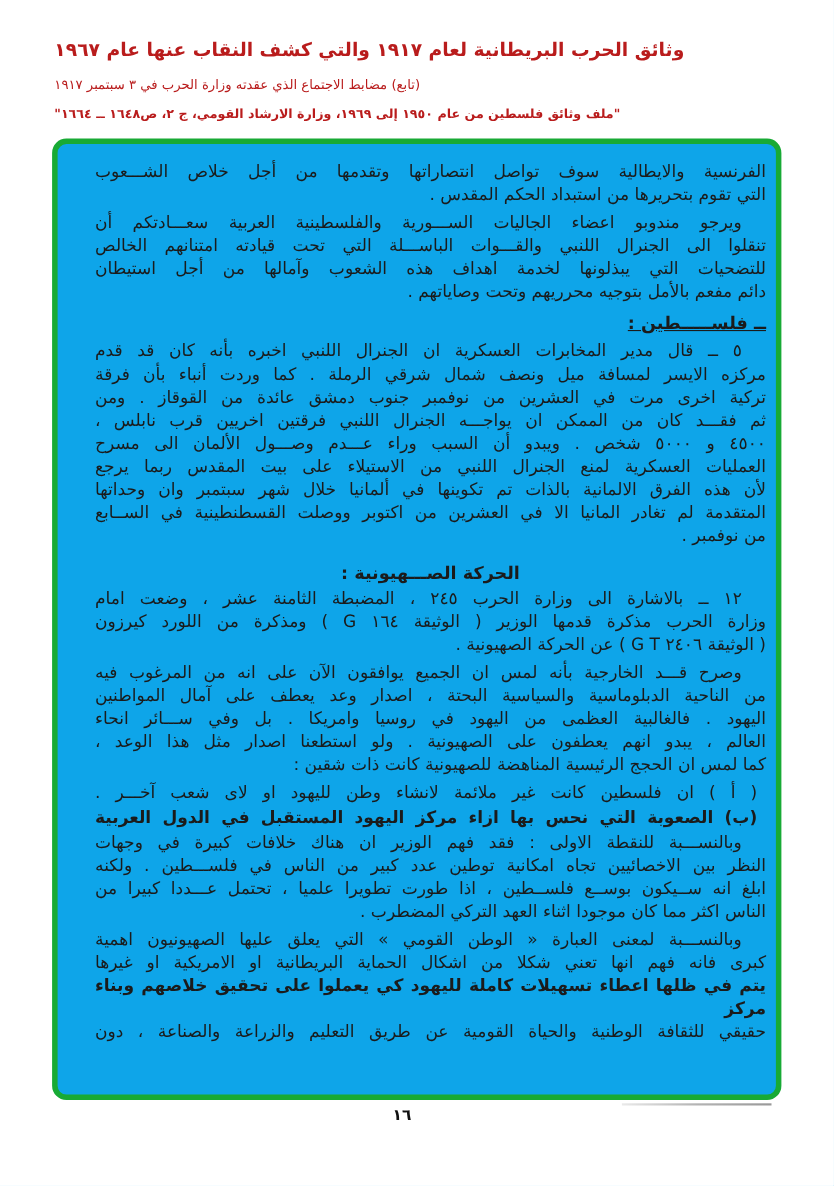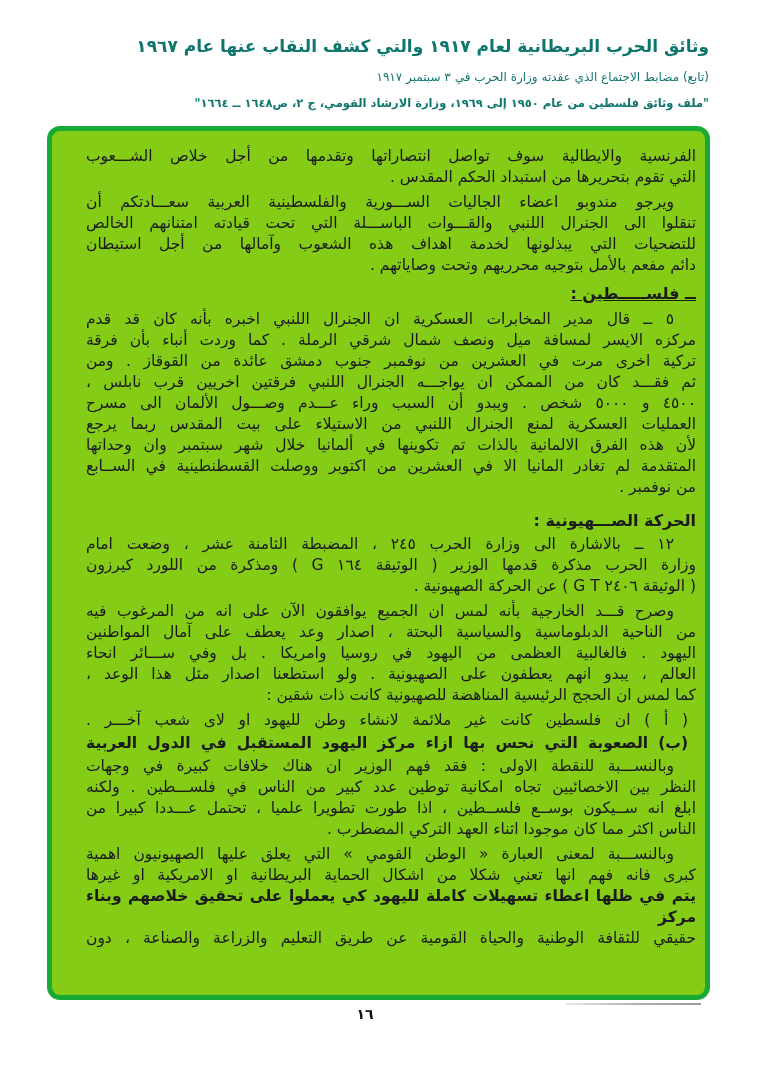--- a/index.html
+++ b/index.html
@@ -14,23 +14,23 @@
     overflow: hidden;
     font-family: "DejaVu Sans", sans-serif;
     color: #1b1b1b;
   }
   .page-header {
     position: absolute;
     top: 36px;
     left: 50%;
     transform: translateX(-50%);
     width: 660px;
-    text-align: right;
+    text-align: left;
     direction: rtl;
-    color: #0f766e;
+    color: #b91c1c;
   }
   .page-header .h-line1 {
     font-size: 17px;
     font-weight: bold;
     line-height: 20px;
   }
   .page-header .h-line2 {
     font-size: 12px;
     font-weight: normal;
     line-height: 20px;
@@ -49,21 +49,21 @@
     width: 663px;
     height: 874px;
     box-sizing: border-box;
     border: 5px solid #18aa35;
     border-radius: 13px;
     padding: 15px 9px 8px 34px;
     direction: rtl;
     font-size: 15.5px;
     line-height: 21px;
     overflow: hidden;
-    background: #84cc16;
+    background: #0ea5e9;
   }
   .para { margin: 0 0 4px 0; }
   .line {
     text-align: justify;
     text-align-last: justify;
   }
   .short-last .lines-wrap .line:last-child {
     text-align-last: right;
   }
   .indent .lines-wrap .line:first-child {
@@ -72,21 +72,21 @@
   .section-heading {
     font-weight: bold;
     font-size: 16px;
   }
   .heading-right {
     text-align: right;
     margin: 7px 0 5px 0;
     text-decoration: underline;
   }
   .heading-left {
-    text-align: right;
+    text-align: center;
     margin: 12px 0 3px 0;
   }
   .item-line {
     text-align: justify;
     text-align-last: justify;
     text-indent: 8px;
     margin: 0 0 2px 0;
   }
   .bold-line { font-weight: bold; }
   .page-number {

